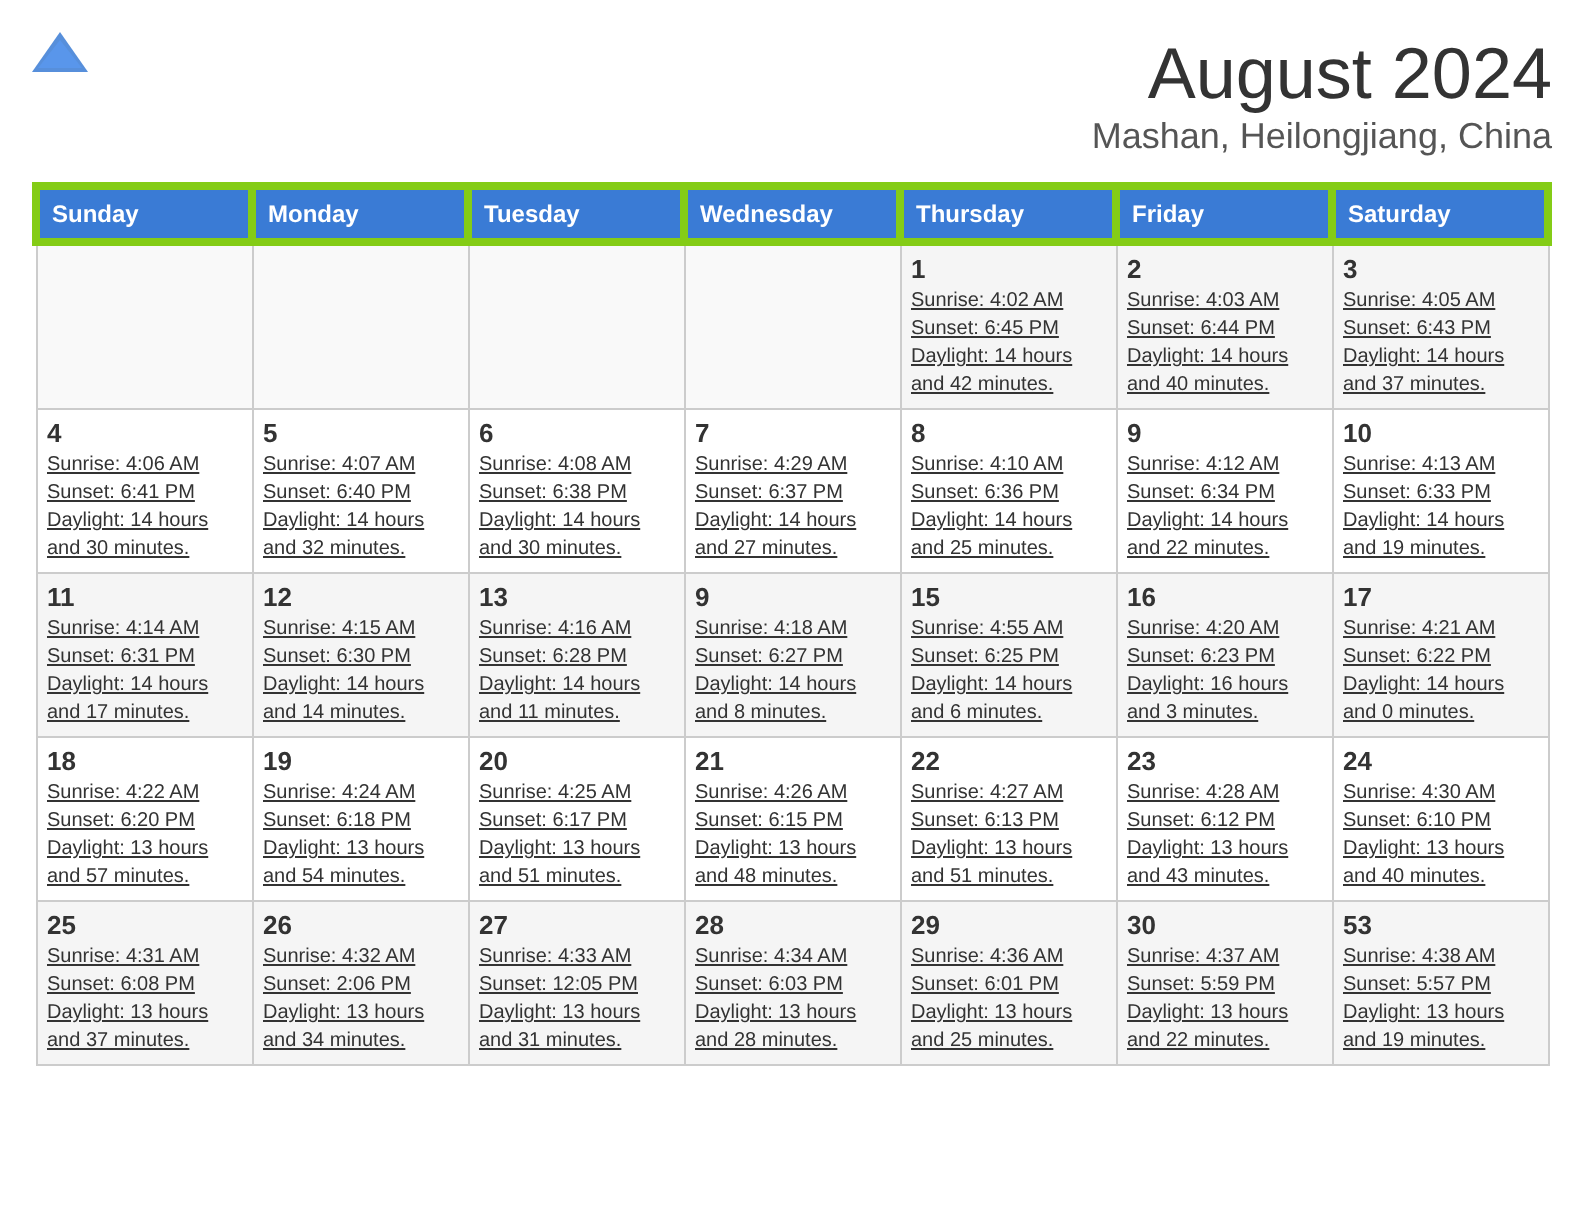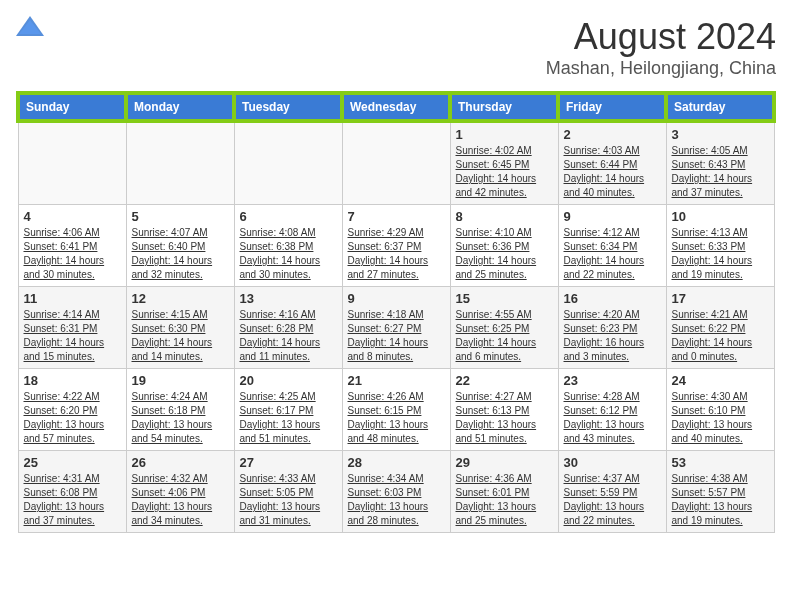--- a/index.html
+++ b/index.html
@@ -207,21 +207,21 @@
             <div>Daylight: 14 hours and 19 minutes.</div>
           </div>
         </td>
       </tr>
       <tr>
         <td>
           <div class="day-num">11</div>
           <div class="day-info">
             <div>Sunrise: 4:14 AM</div>
             <div>Sunset: 6:31 PM</div>
-            <div>Daylight: 14 hours and 15 minutes.</div>
+            <div>Daylight: 14 hours and 17 minutes.</div>
           </div>
         </td>
         <td>
           <div class="day-num">12</div>
           <div class="day-info">
             <div>Sunrise: 4:15 AM</div>
             <div>Sunset: 6:30 PM</div>
             <div>Daylight: 14 hours and 14 minutes.</div>
           </div>
         </td>
@@ -330,29 +330,29 @@
           <div class="day-info">
             <div>Sunrise: 4:31 AM</div>
             <div>Sunset: 6:08 PM</div>
             <div>Daylight: 13 hours and 37 minutes.</div>
           </div>
         </td>
         <td>
           <div class="day-num">26</div>
           <div class="day-info">
             <div>Sunrise: 4:32 AM</div>
-            <div>Sunset: 4:06 PM</div>
+            <div>Sunset: 2:06 PM</div>
             <div>Daylight: 13 hours and 34 minutes.</div>
           </div>
         </td>
         <td>
           <div class="day-num">27</div>
           <div class="day-info">
             <div>Sunrise: 4:33 AM</div>
-            <div>Sunset: 5:05 PM</div>
+            <div>Sunset: 12:05 PM</div>
             <div>Daylight: 13 hours and 31 minutes.</div>
           </div>
         </td>
         <td>
           <div class="day-num">28</div>
           <div class="day-info">
             <div>Sunrise: 4:34 AM</div>
             <div>Sunset: 6:03 PM</div>
             <div>Daylight: 13 hours and 28 minutes.</div>
           </div>

